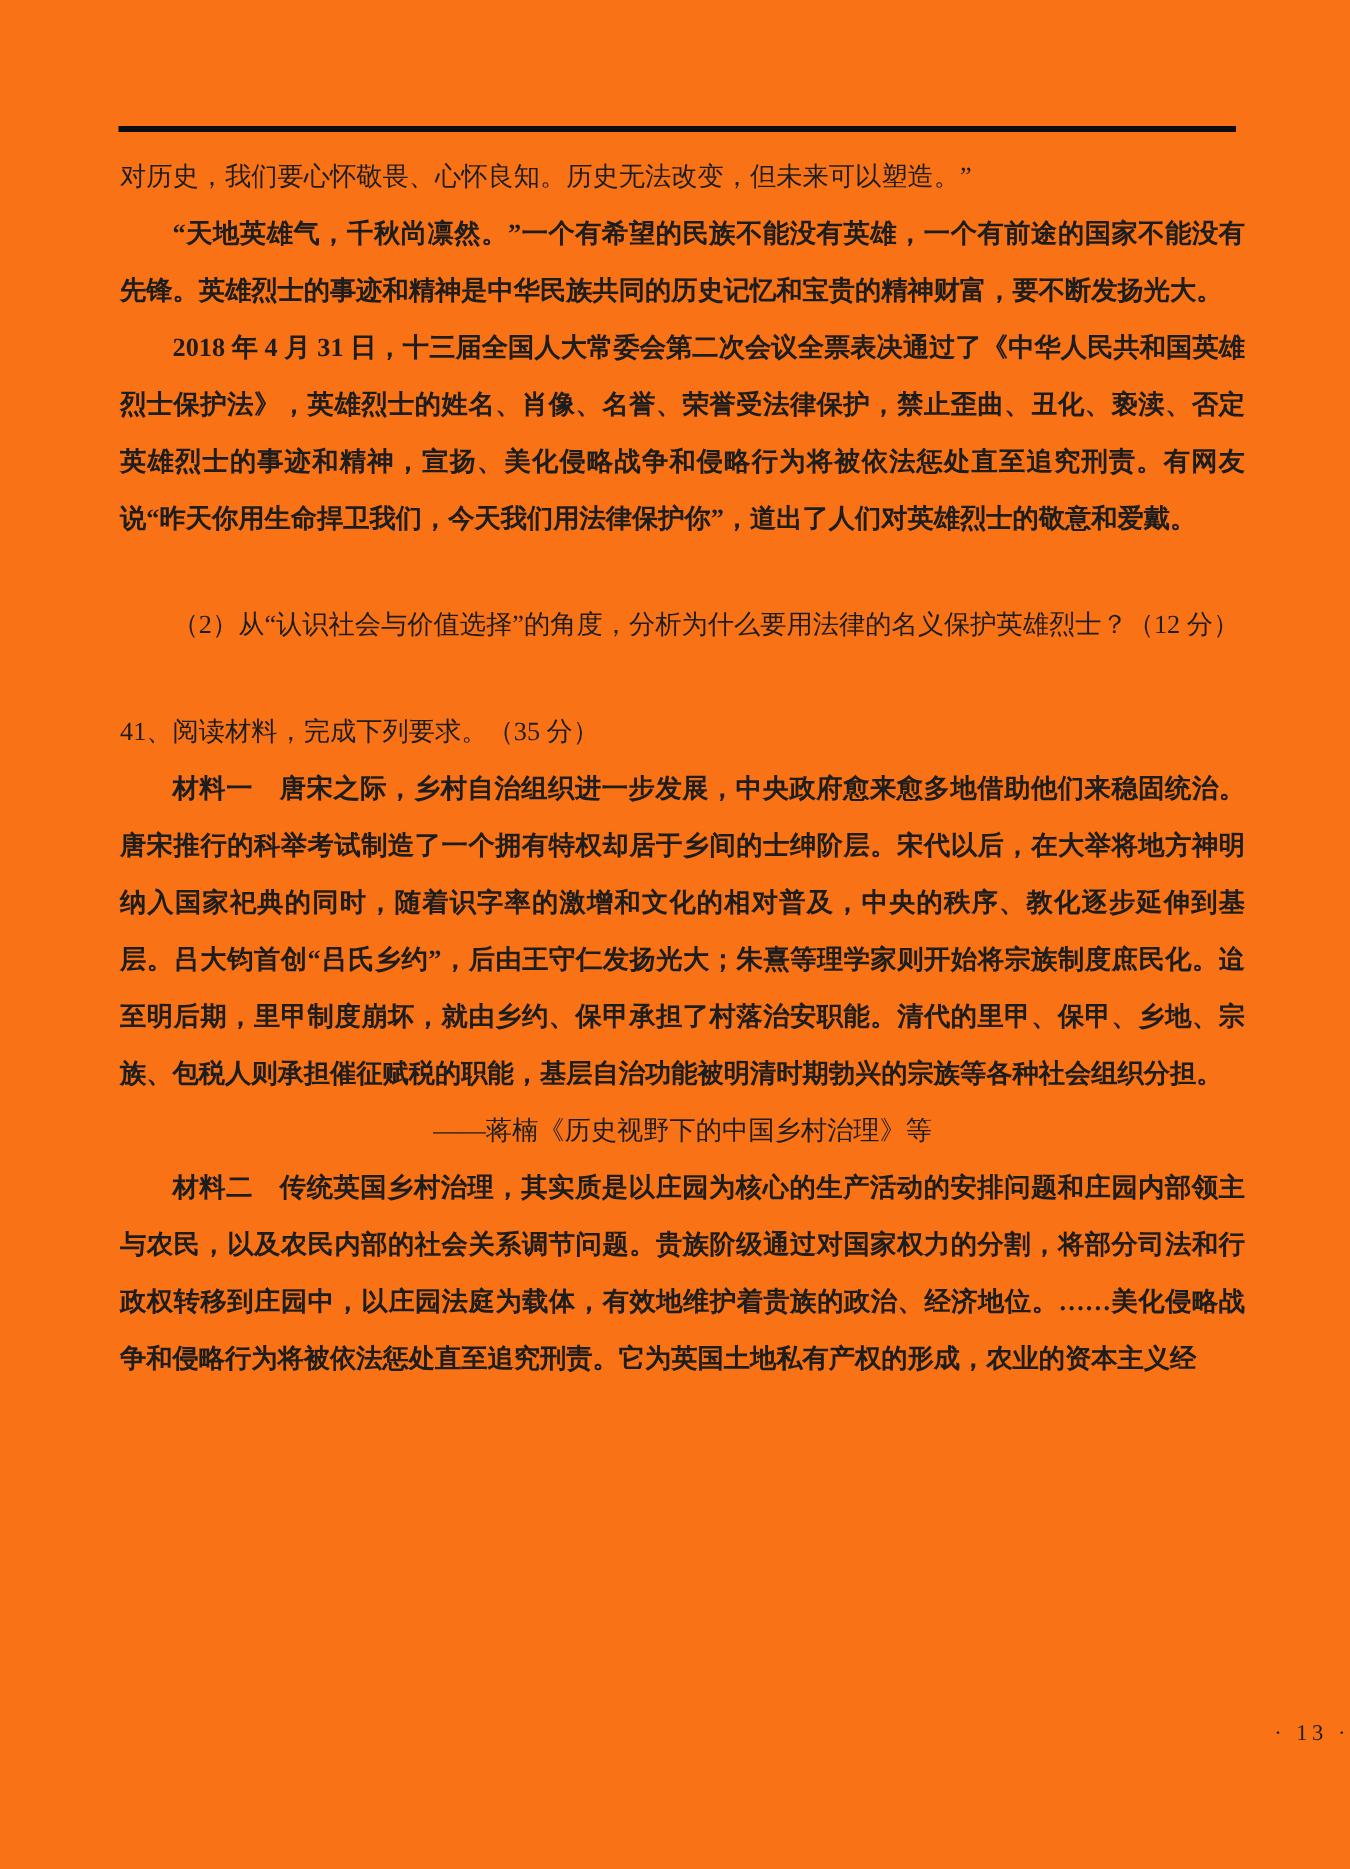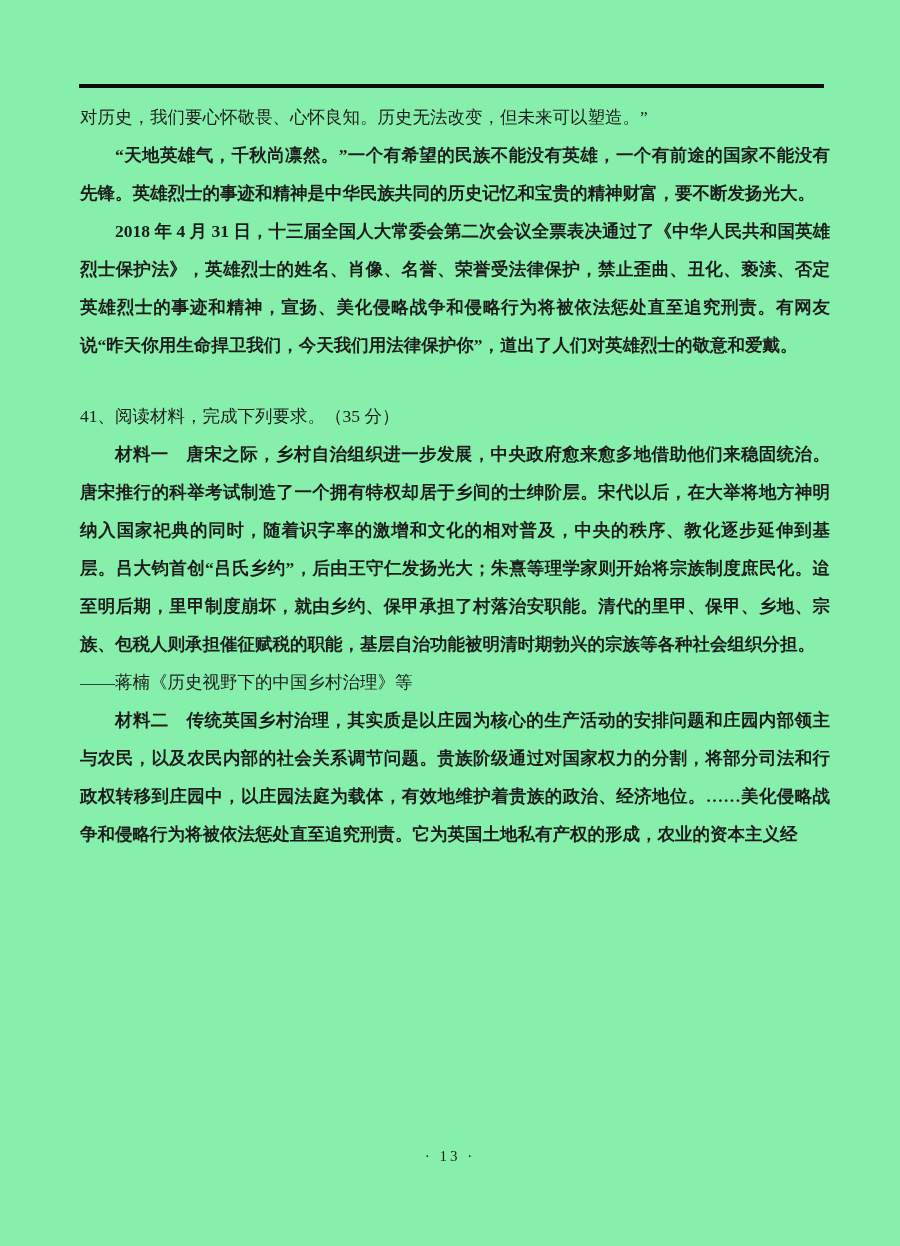--- a/index.html
+++ b/index.html
@@ -4,21 +4,21 @@
 <style>
   html, body {
     margin: 0;
     padding: 0;
     background: #ffffff;
   }
   .sheet {
     position: relative;
     width: 900px;
     height: 1246px;
-    background: #86efac;
+    background: #f97316;
     overflow: hidden;
     font-family: "Liberation Serif", "DejaVu Serif", serif;
     color: #1d1d1d;
   }
   .top-rule {
     position: absolute;
     left: 79px;
     top: 84px;
     width: 745px;
     height: 4px;
@@ -37,29 +37,29 @@
     margin: 0;
     padding: 0;
   }
   .indent { text-indent: 2em; font-weight: bold; }
   .hang {
     padding-left: 70px;
     text-indent: -35px;
   }
   .gap { margin-top: 33px; }
   .right {
-    text-align: left;
+    text-align: center;
     text-indent: 0;
   }
   .pagenum {
     position: absolute;
     left: 0;
     top: 1148px;
     width: 100%;
-    text-align: center;
+    text-align: right;
     font-size: 15px;
     letter-spacing: 3px;
     color: #1d1d1d;
   }
 </style>
 </head>
 <body>
 
 <div class="sheet">
 
@@ -67,20 +67,21 @@
 
   <main class="doc">
 
     <p class="para">对历史，我们要心怀敬畏、心怀良知。历史无法改变，但未来可以塑造。”</p>
 
     <p class="para indent">“天地英雄气，千秋尚凛然。”一个有希望的民族不能没有英雄，一个有前途的国家不能没有先锋。英雄烈士的事迹和精神是中华民族共同的历史记忆和宝贵的精神财富，要不断发扬光大。</p>
 
     <p class="para indent">2018 年 4 月 31 日，十三届全国人大常委会第二次会议全票表决通过了《中华人民共和国英雄烈士保护法》，英雄烈士的姓名、肖像、名誉、荣誉受法律保护，禁止歪曲、丑化、亵渎、否定英雄烈士的事迹和精神，宣扬、美化侵略战争和侵略行为将被依法惩处直至追究刑责。有网友说“昨天你用生命捍卫我们，今天我们用法律保护你”，道出了人们对英雄烈士的敬意和爱戴。</p>
 
 
+    <p class="para hang gap">（2）从“认识社会与价值选择”的角度，分析为什么要用法律的名义保护英雄烈士？（12 分）</p>
 
 
     <p class="para gap">41、阅读材料，完成下列要求。（35 分）</p>
 
     <p class="para indent">材料一　唐宋之际，乡村自治组织进一步发展，中央政府愈来愈多地借助他们来稳固统治。唐宋推行的科举考试制造了一个拥有特权却居于乡间的士绅阶层。宋代以后，在大举将地方神明纳入国家祀典的同时，随着识字率的激增和文化的相对普及，中央的秩序、教化逐步延伸到基层。吕大钧首创“吕氏乡约”，后由王守仁发扬光大；朱熹等理学家则开始将宗族制度庶民化。迨至明后期，里甲制度崩坏，就由乡约、保甲承担了村落治安职能。清代的里甲、保甲、乡地、宗族、包税人则承担催征赋税的职能，基层自治功能被明清时期勃兴的宗族等各种社会组织分担。</p>
 
     <p class="para right">——蒋楠《历史视野下的中国乡村治理》等</p>
 
     <p class="para indent">材料二　传统英国乡村治理，其实质是以庄园为核心的生产活动的安排问题和庄园内部领主与农民，以及农民内部的社会关系调节问题。贵族阶级通过对国家权力的分割，将部分司法和行政权转移到庄园中，以庄园法庭为载体，有效地维护着贵族的政治、经济地位。……美化侵略战争和侵略行为将被依法惩处直至追究刑责。它为英国土地私有产权的形成，农业的资本主义经</p>
 

